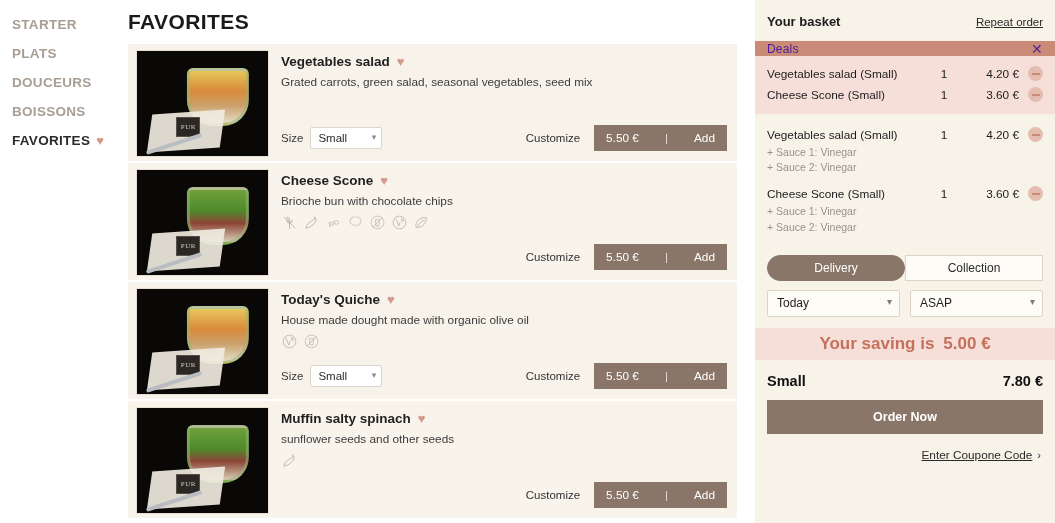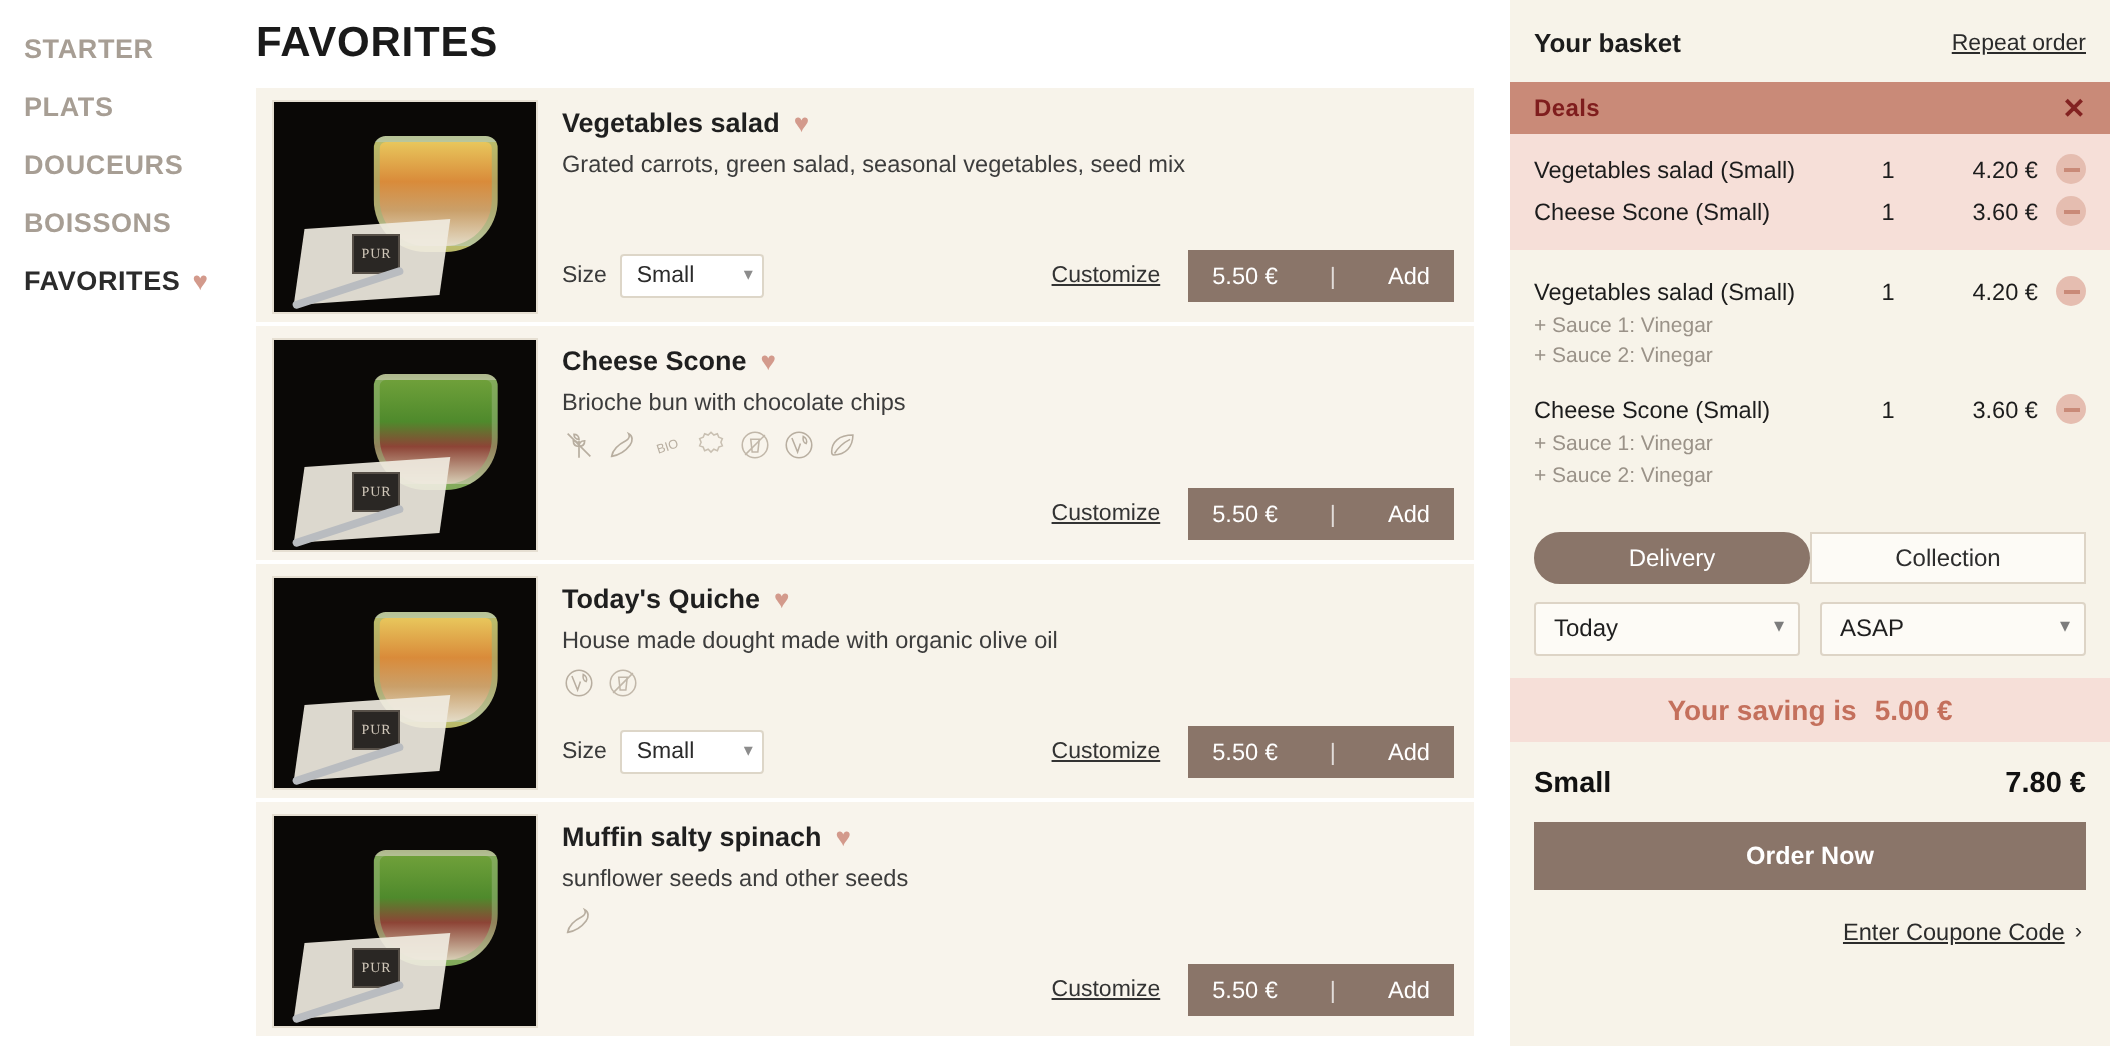--- a/index.html
+++ b/index.html
@@ -89,21 +89,21 @@
     color: #2b2b2b; background: #ffffff;
     border: 1px solid #ddd6c8; border-radius: 2px;
   }
   .sel-box { position: relative; display: inline-block; }
   .sel-box .chev {
     position: absolute; right: 6px; top: 50%; transform: translateY(-60%);
     pointer-events: none; color: #8c8c8c; font-size: 9px;
   }
   .right-actions { margin-left: auto; display: flex; align-items: center; gap: 14px; }
   .customize {
-    font-size: 11.5px; color: #333; text-decoration: underline;
+    font-size: 11.5px; color: #333; 
     cursor: pointer; white-space: nowrap;
   }
   .addbtn {
     background: #8a7569; color: #ffffff; border: none;
     font-size: 11.8px; font-family: "Liberation Sans", sans-serif;
     padding: 0 12px; height: 26px; min-width: 108px;
     display: flex; align-items: center; justify-content: center; gap: 26px;
     cursor: pointer; white-space: nowrap;
   }
   .addbtn .sep { opacity: .75; }
@@ -113,23 +113,23 @@
     width: 300px; flex: 0 0 300px; background: #f7f3e9;
     padding: 0 0 0 0; display: flex; flex-direction: column;
   }
   .bk-head {
     display: flex; align-items: center; justify-content: space-between;
     padding: 14px 12px 12px 12px;
   }
   .bk-title { font-size: 13px; font-weight: bold; color: #1c1c1c; }
   .repeat { font-size: 11.5px; color: #2b2b2b; text-decoration: underline; cursor: pointer; }
   .deals-bar {
-    background: #c98a78; color: #7f1d1d; height: 26px;
+    background: #c98a78; color: #4c1d95; height: 15px;
     display: flex; align-items: center; justify-content: space-between;
-    padding: 0 12px; font-size: 12px; font-weight: bold; letter-spacing: .2px;
+    padding: 0 12px; font-size: 12px; font-weight: normal; letter-spacing: .2px;
   }
   .deals-close { font-size: 14px; cursor: pointer; opacity: .95; line-height: 1; }
   .deals-body { background: #f6dfd8; padding: 7px 12px 9px 12px; }
   .bk-line {
     display: flex; align-items: center; font-size: 11.8px; color: #1c1c1c;
     padding: 3px 0;
   }
   .bk-name { flex: 1 1 auto; min-width: 0; white-space: nowrap; overflow: hidden; }
   .bk-qty { width: 34px; text-align: center; flex: 0 0 34px; }
   .bk-price { width: 58px; text-align: right; flex: 0 0 58px; }
@@ -163,21 +163,21 @@
     border: 1px solid #ddd4c6; border-radius: 2px;
   }
   .when-box { position: relative; flex: 1 1 50%; display: flex; }
   .when-box .chev {
     position: absolute; right: 8px; top: 50%; transform: translateY(-60%);
     pointer-events: none; color: #7c7c7c; font-size: 10px;
   }
   .saving {
     margin: 11px 0 0 0; background: #f6dfd8; height: 32px;
     display: flex; align-items: center; justify-content: center;
-    gap: 9px; font-size: 14px; font-weight: bold; color: #c4705c;
+    gap: 9px; font-size: 17px; font-weight: bold; color: #c4705c;
   }
   .total-row {
     display: flex; align-items: baseline; justify-content: space-between;
     padding: 13px 12px 11px 12px;
   }
   .total-label { font-size: 14.5px; font-weight: bold; color: #111; }
   .total-val { font-size: 14.5px; font-weight: bold; color: #111; }
   .order-btn {
     margin: 0 12px; height: 34px; background: #8a7569; color: #fff;
     border: none; font-size: 12.5px; font-weight: bold;

